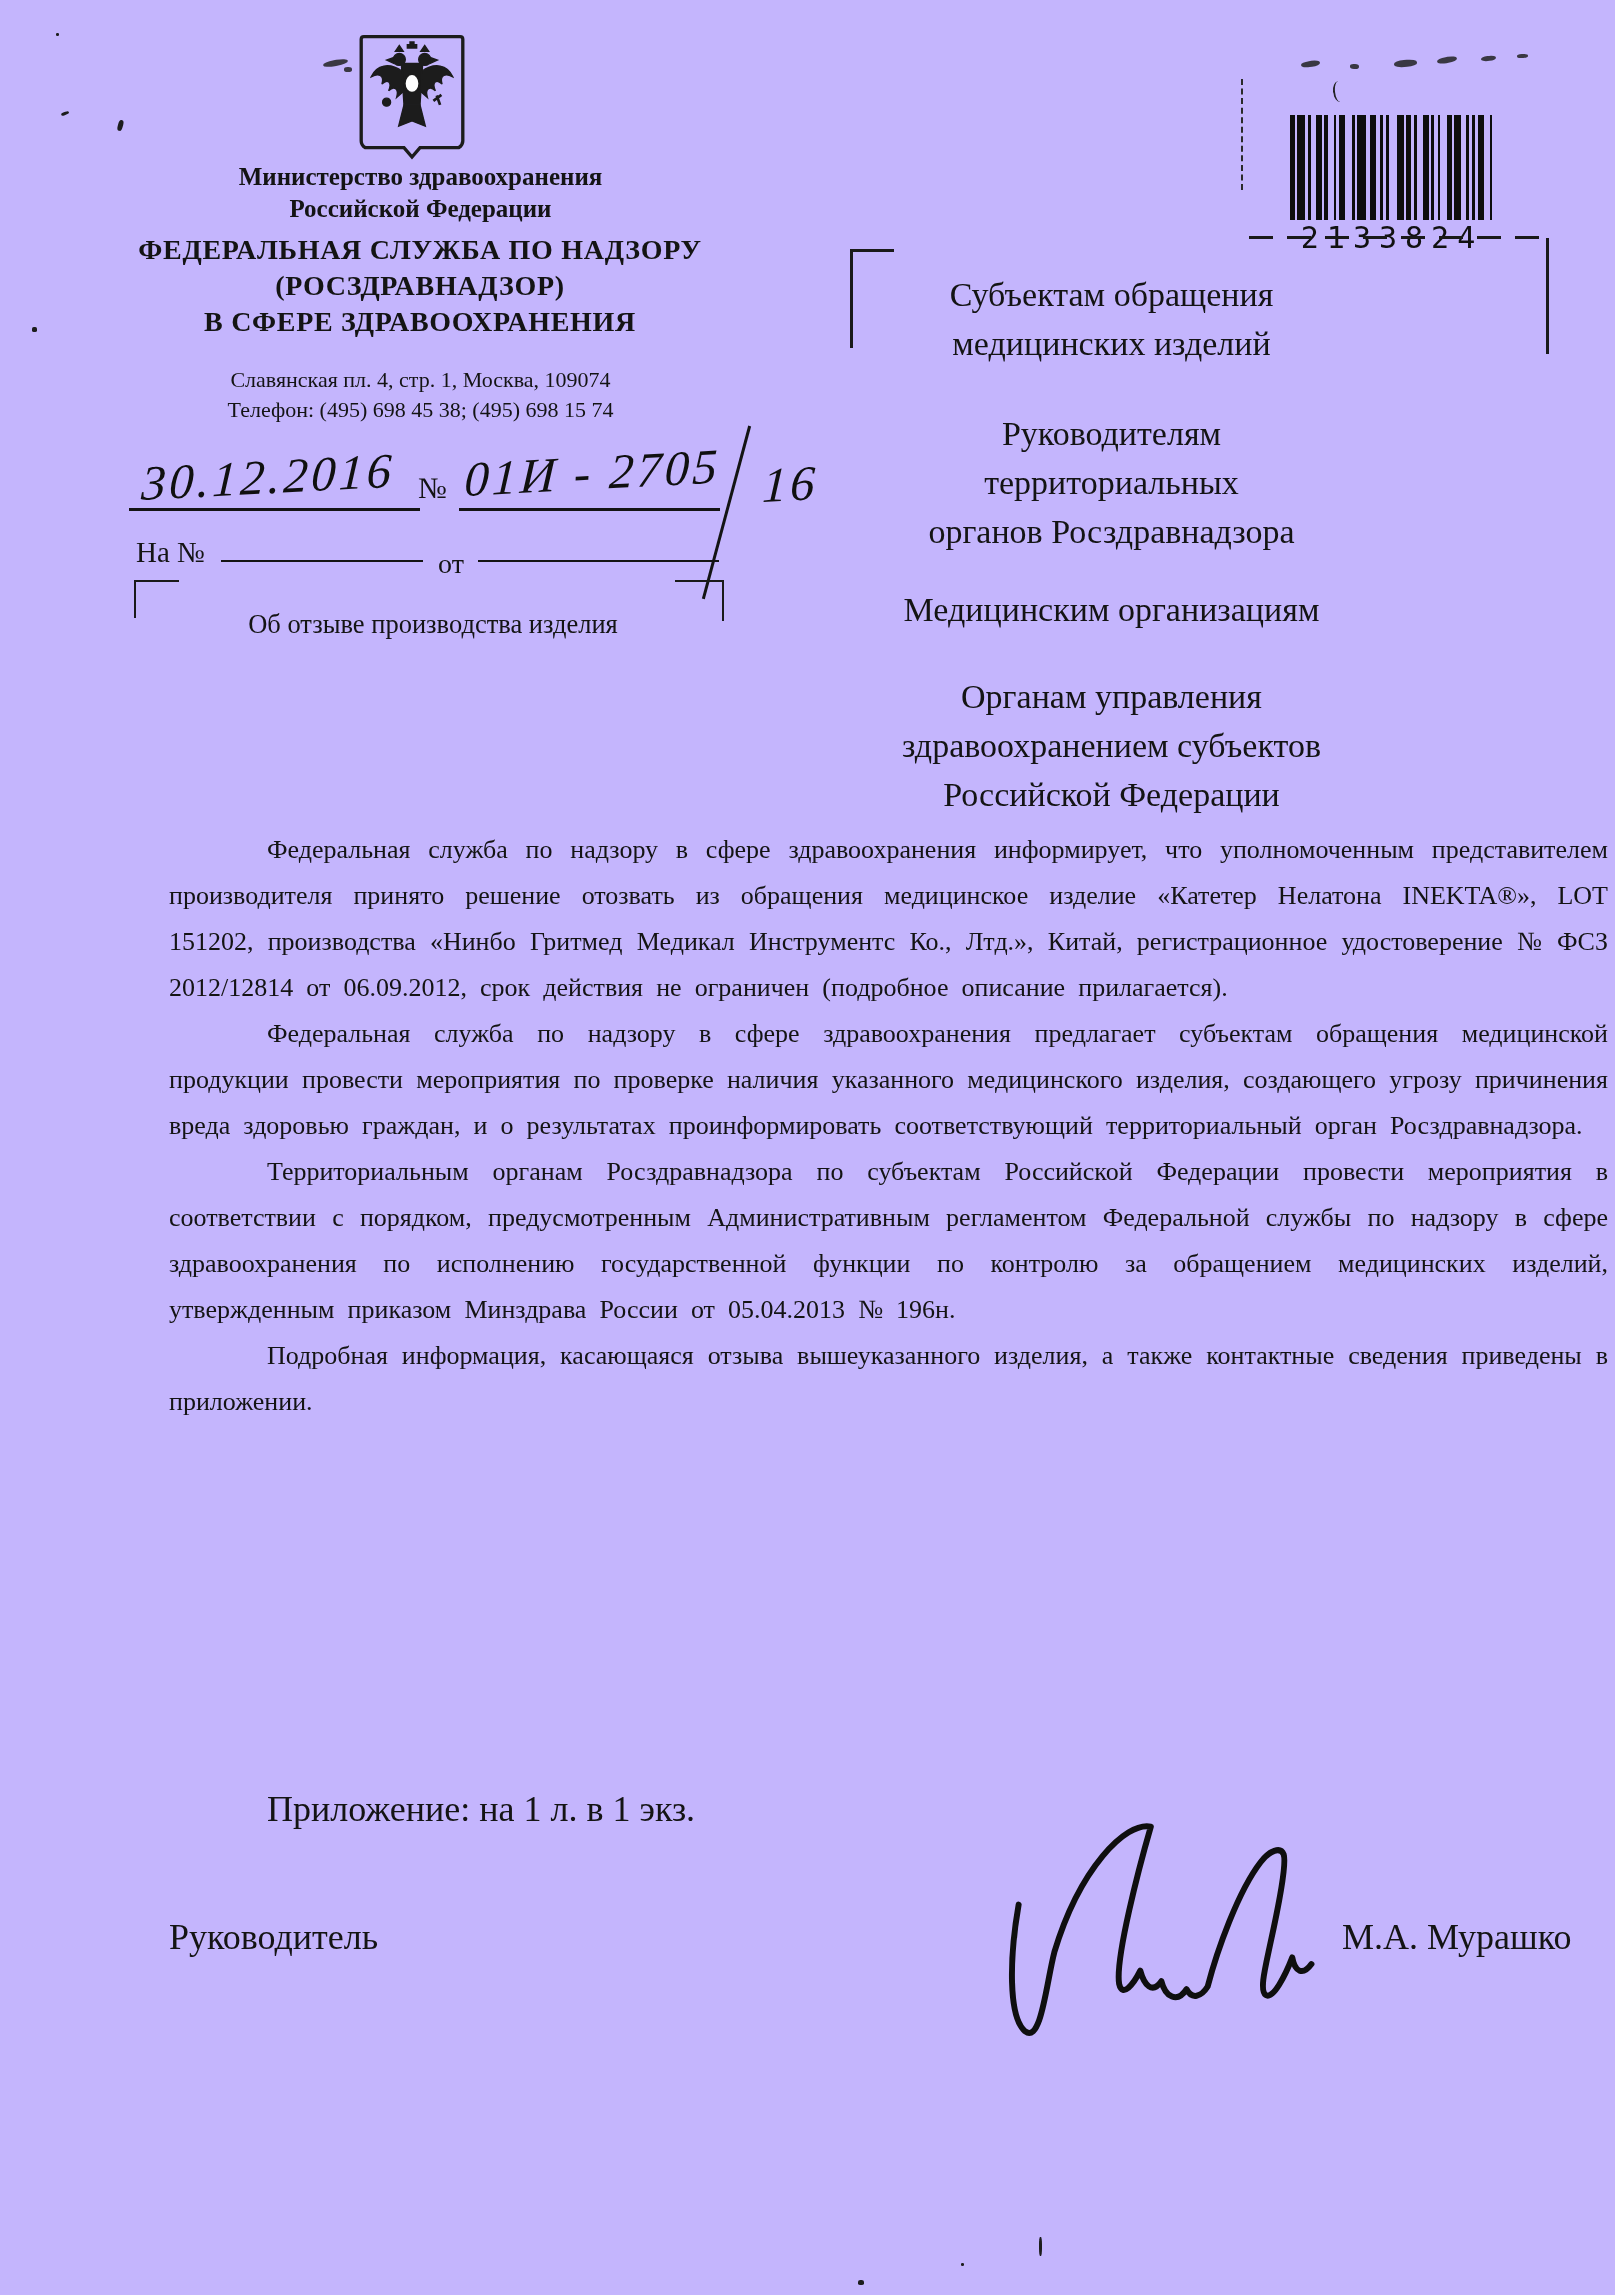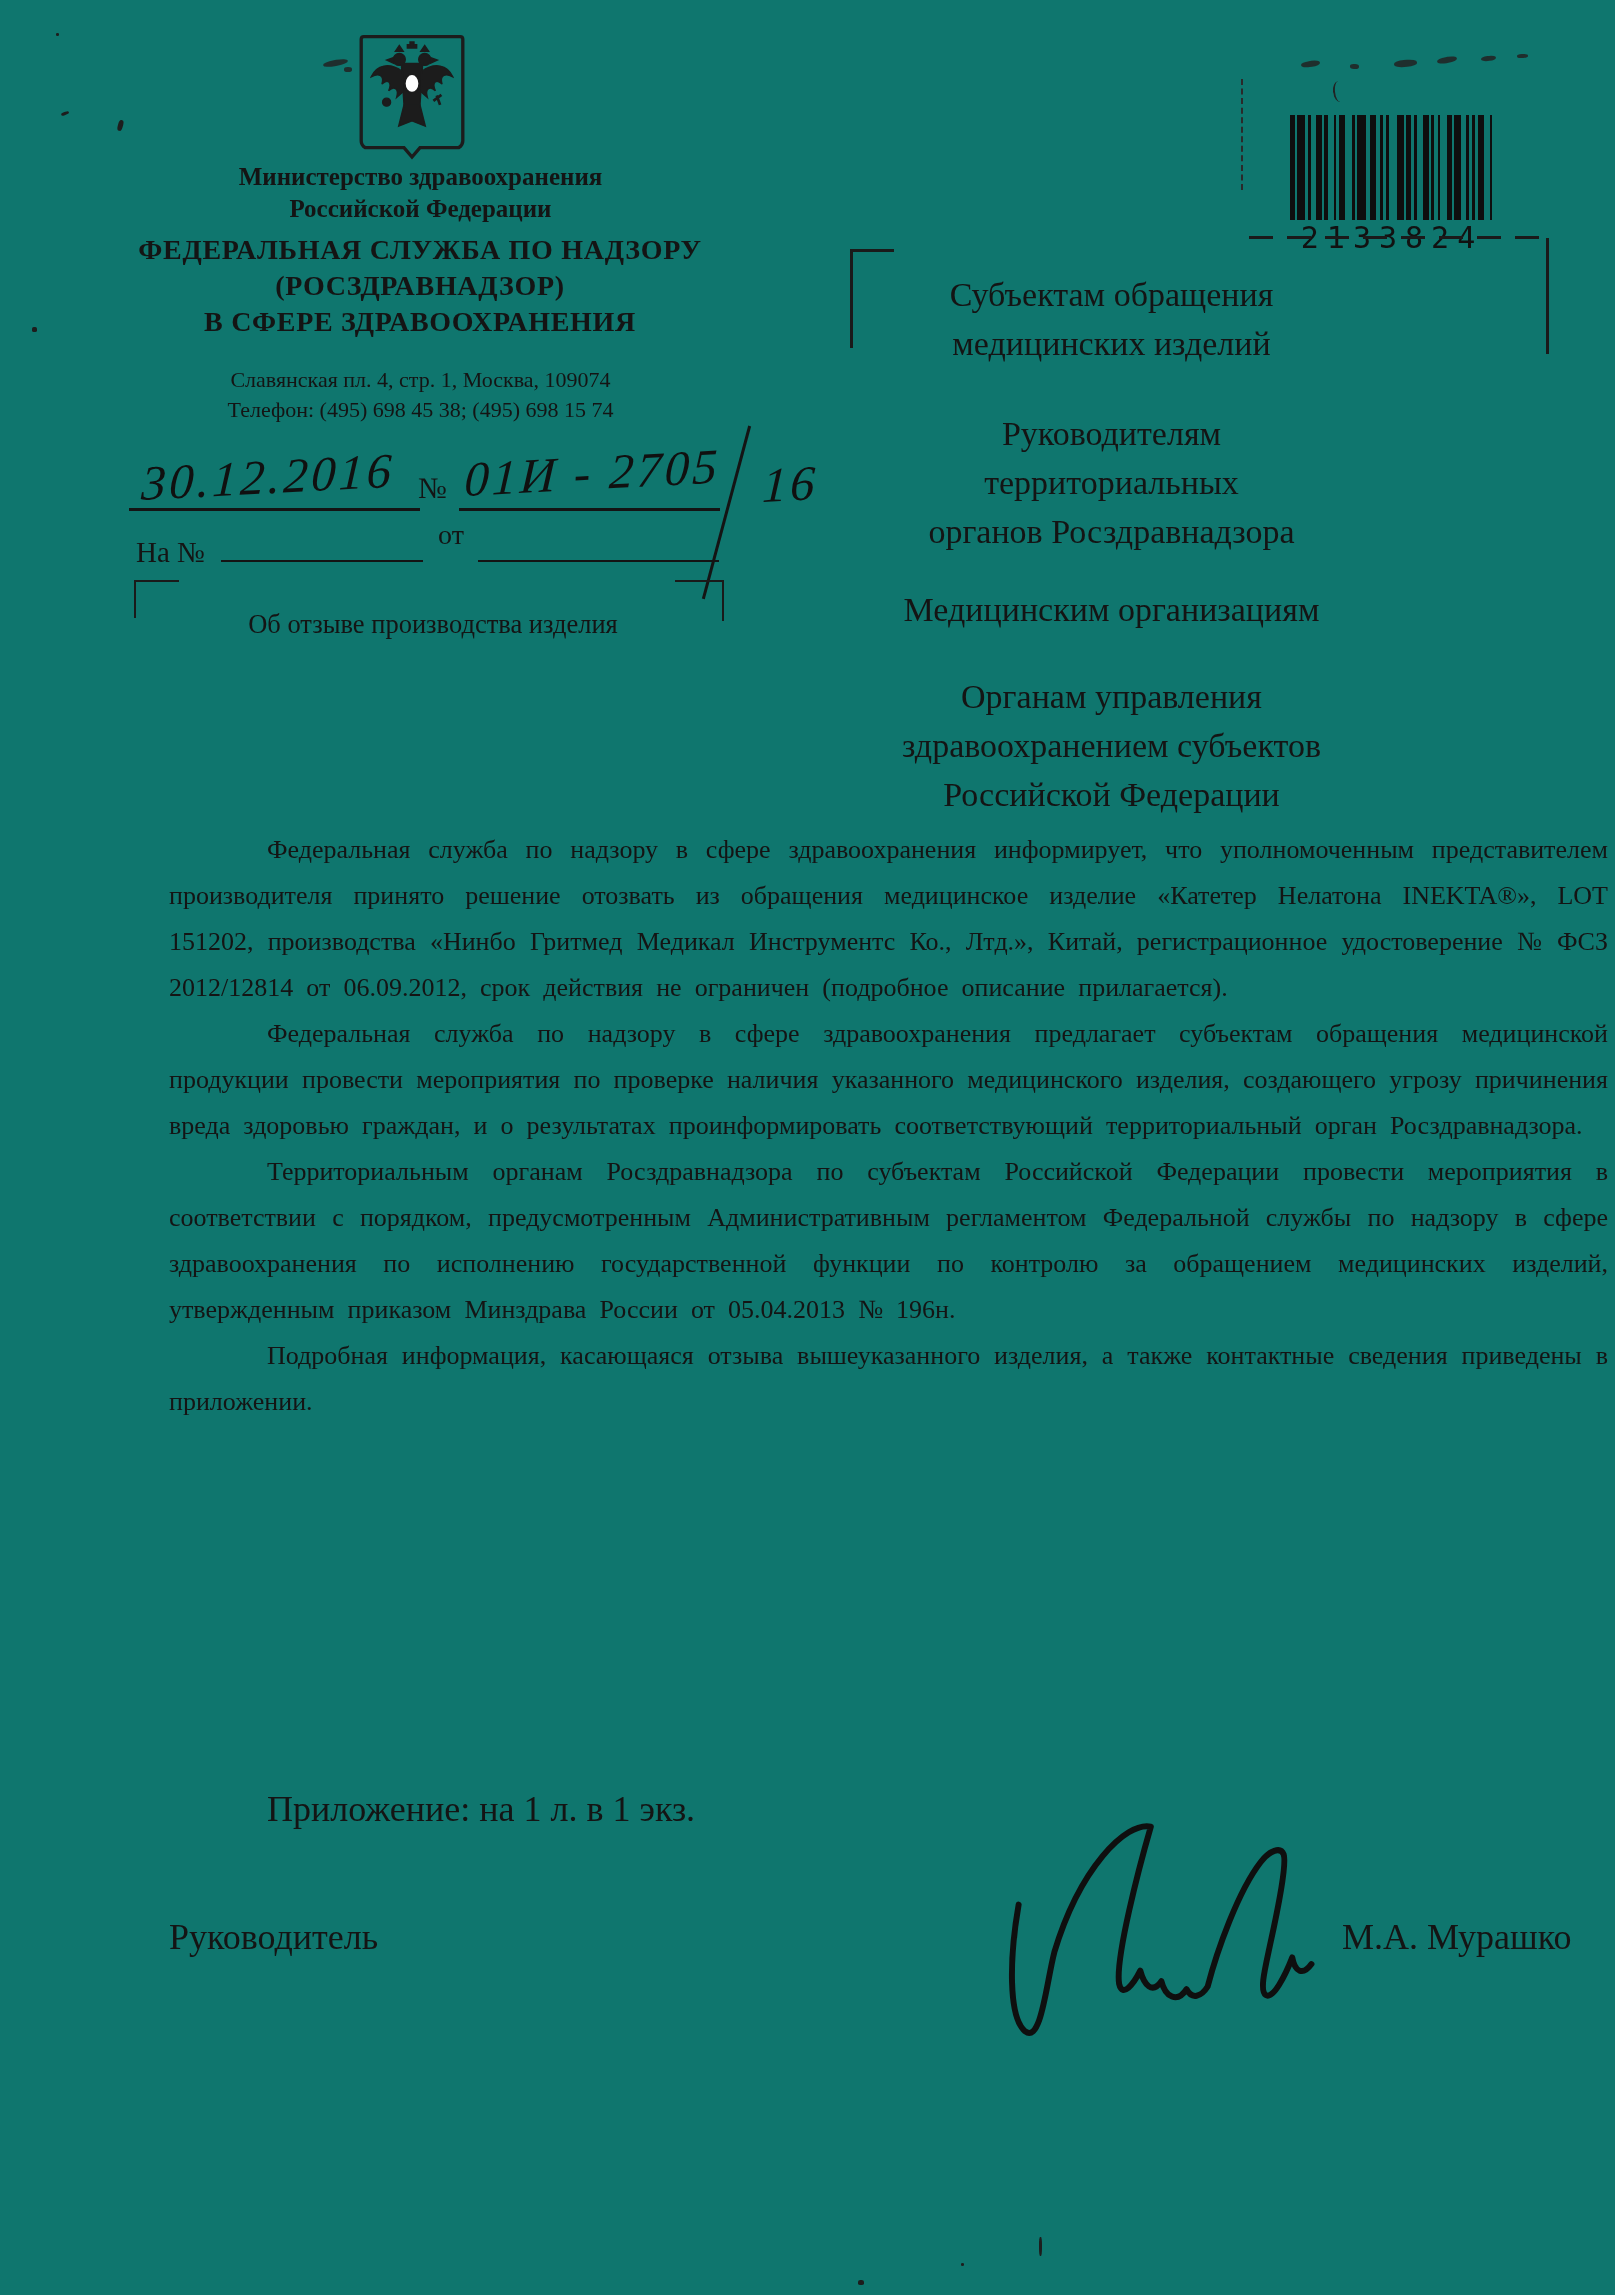--- a/index.html
+++ b/index.html
@@ -1,37 +1,37 @@
 <!DOCTYPE html>
 <html style="font-size:10.6px"><head>
 <meta charset="utf-8">
 <style>
   html,body{margin:0;padding:0;background:#e8e8e8;}
   #page{
-    position:relative;width:1616px;height:2295px;background:#0f766e;
+    position:relative;width:1616px;height:2295px;background:#c4b5fd;
     overflow:hidden;color:#141414;
     font-family:"Liberation Serif","DejaVu Serif",serif;
   }
   .abs{position:absolute;}
   .center{text-align:center;}
   
   .ministry{left:106px;top:161px;width:629px;font-weight:bold;font-size:25px;line-height:32px;}
   .service{left:79px;top:232px;width:682px;font-weight:bold;font-size:28px;line-height:36px;letter-spacing:0.7px;}
   .addr{left:106px;top:365px;width:629px;font-size:22px;line-height:30px;}
   
   .hand{font-style:italic;font-size:49px;letter-spacing:3.3px;color:#101010;white-space:nowrap;
         transform:rotate(-3deg) skewX(-6deg);transform-origin:left bottom;}
   .hw-date{left:140px;top:455px;}
   .num-sign{left:418px;top:471px;font-size:30px;}
   .hw-num{left:463px;top:451px;}
   .hw-num-suffix{left:761px;top:457px;}
   .rule{background:#141414;height:2.6px;}
   .slash{left:725px;top:423px;width:3.3px;height:179px;background:#141414;transform:rotate(15deg);}
   .reply-label{left:136px;top:536px;font-size:29px;}
-  .reply-from{left:438px;top:519px;font-size:28px;}
+  .reply-from{left:438px;top:548px;font-size:28px;}
   
   .subject{left:228px;top:609px;width:410px;font-size:26.5px;}
   .bk{background:#1a1a1a;}
   
   .mark{position:absolute;background:#222;border-radius:45%;opacity:.85;}
   .paren{position:absolute;left:1333px;top:81px;width:10.6px;height:21px;border-left:2px solid #222;border-radius:50%;transform:rotate(-6deg);}
   .foldline{position:absolute;left:1241px;top:79px;height:111px;border-left:2px dashed #2a2a2a;}
   
   .bars{left:1290px;top:115px;width:204px;height:105px;display:flex;overflow:hidden;}
   .bars i{display:block;height:100%;background:#0e0e0e;flex:0 0 auto;}

